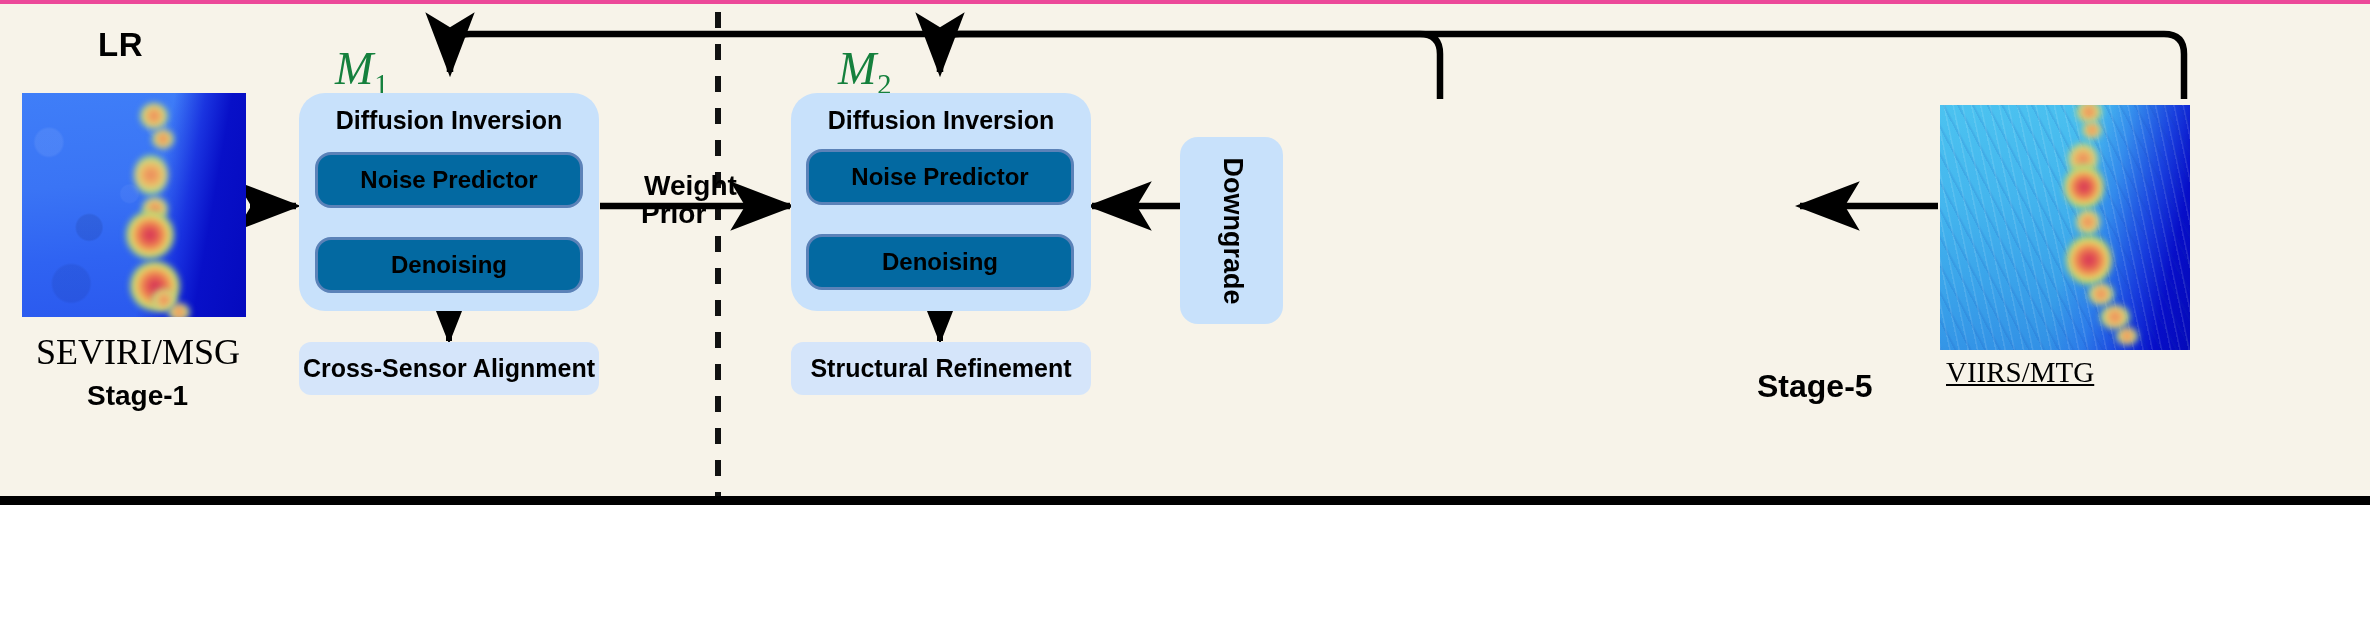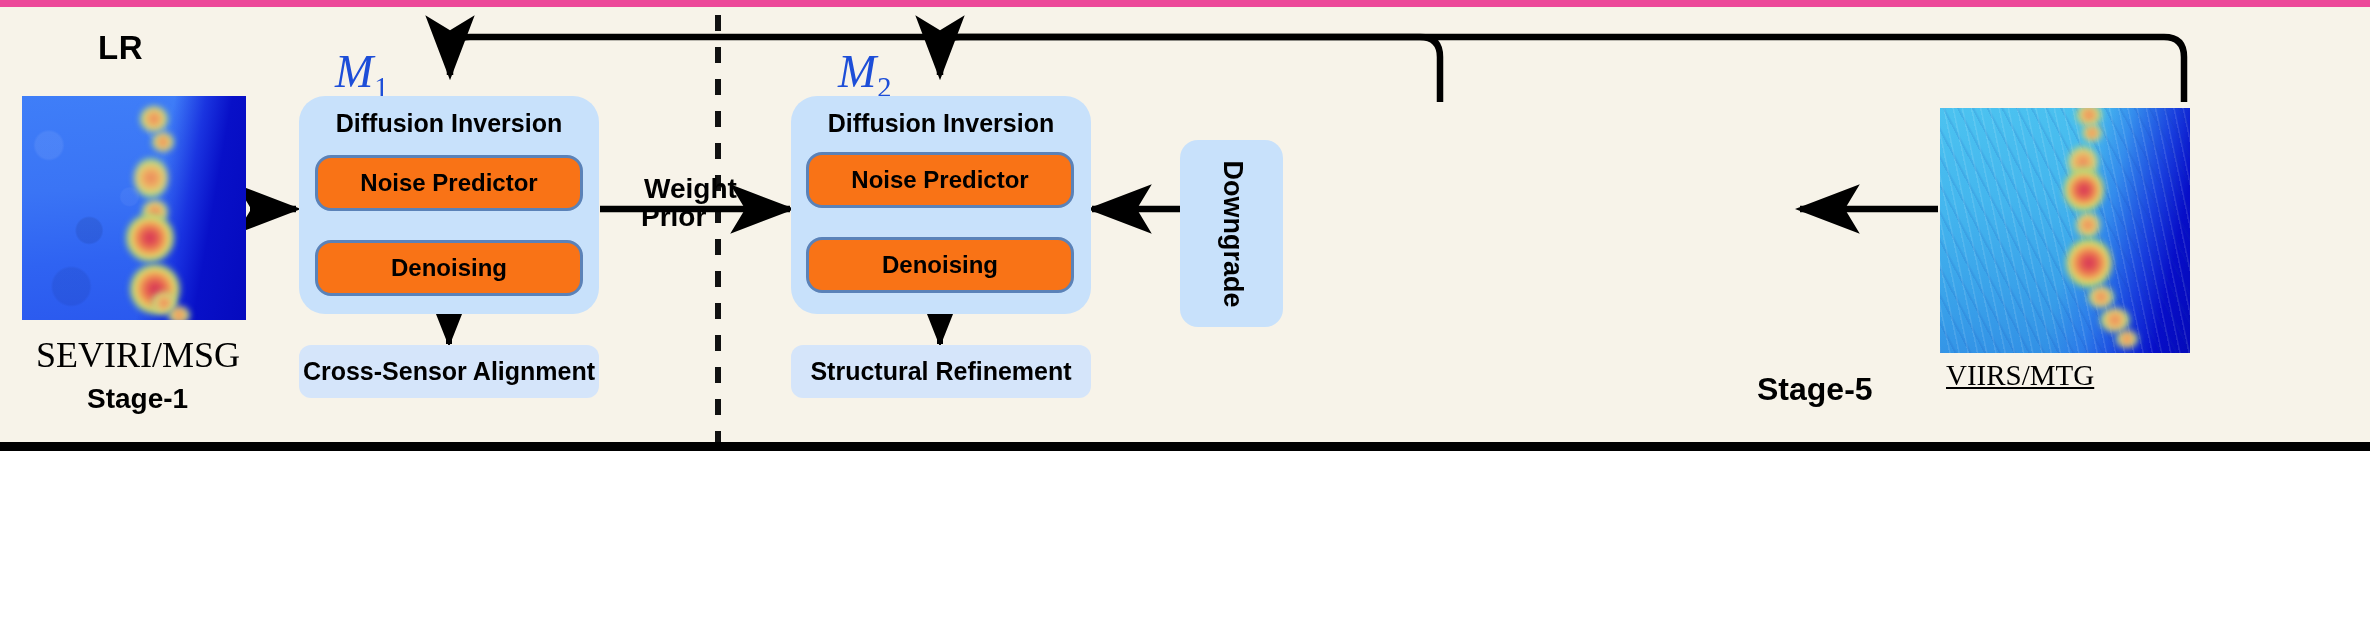--- a/index.html
+++ b/index.html
@@ -3,23 +3,23 @@
 <meta charset="utf-8">
 <style>
   html, body {
     margin: 0;
     padding: 0;
     background: #ffffff;
   }
   #root {
     position: relative;
     width: 2370px;
-    height: 451px;
+    height: 505px;
     background: #f7f3e9;
-    border-top: 7px solid #ec4899;
+    border-top: 4px solid #ec4899;
     border-bottom: 9px solid #000000;
     box-sizing: border-box;
     overflow: hidden;
     font-family: "Liberation Sans", sans-serif;
   }
   #svg-layer {
     position: absolute;
     left: 0; top: 0;
     width: 2370px;
     height: 639px;
@@ -38,21 +38,21 @@
     position: absolute;
     font-family: "Liberation Serif", serif;
     font-weight: normal;
     color: #000000;
     white-space: nowrap;
   }
   .math-lbl {
     position: absolute;
     font-family: "Liberation Serif", serif;
     font-style: italic;
-    color: #1d4ed8;
+    color: #15803d;
     white-space: nowrap;
   }
   .math-lbl .sub {
     font-size: 0.62em;
     font-style: normal;
     vertical-align: sub;
     margin-left: 1px;
   }
 
   
@@ -142,21 +142,21 @@
   .module-title {
     position: absolute;
     left: 0; right: 0;
     text-align: center;
     font-family: "Liberation Sans", sans-serif;
     font-weight: bold;
     color: #000000;
   }
   .subbox {
     position: absolute;
-    background: #f97316;
+    background: #0369a1;
     border: 3px solid #5b82b8;
     border-radius: 16px;
     display: flex;
     align-items: center;
     justify-content: center;
     box-sizing: border-box;
   }
   .subbox span {
     font-family: "Liberation Sans", sans-serif;
     font-weight: bold;

